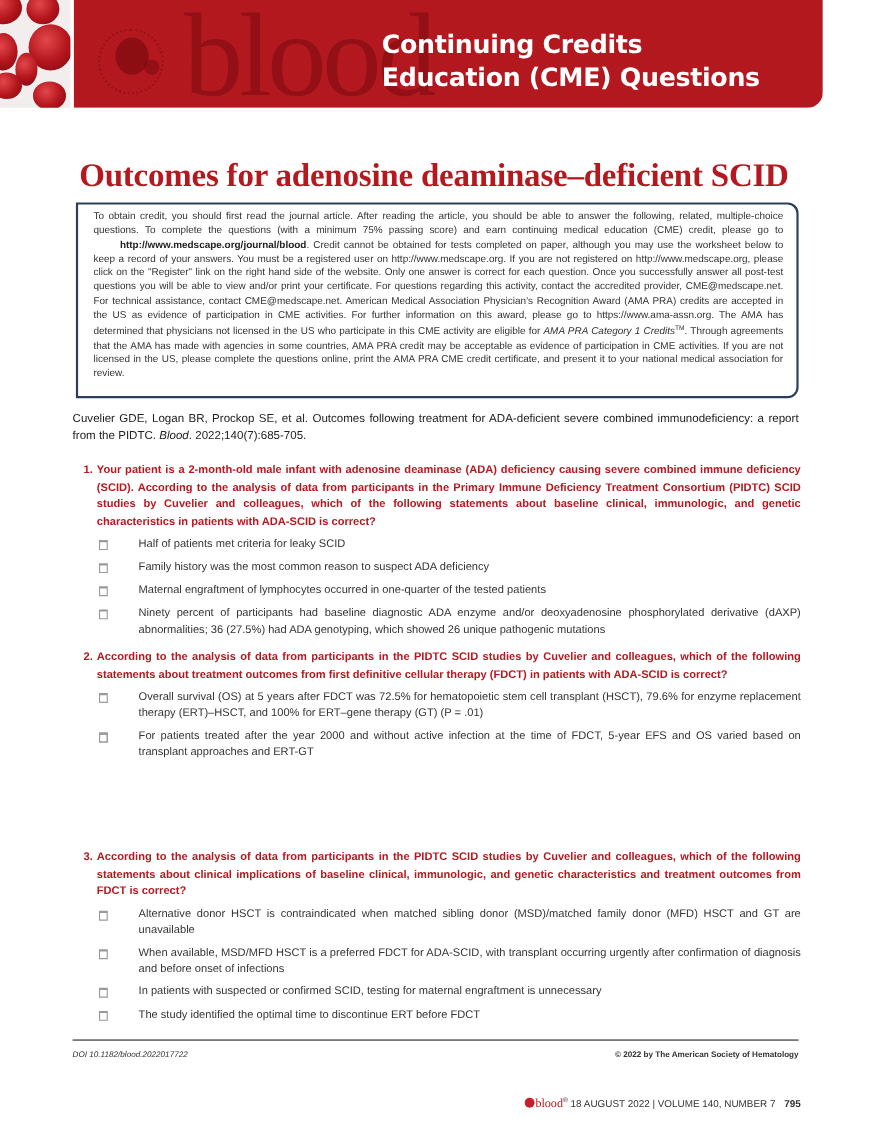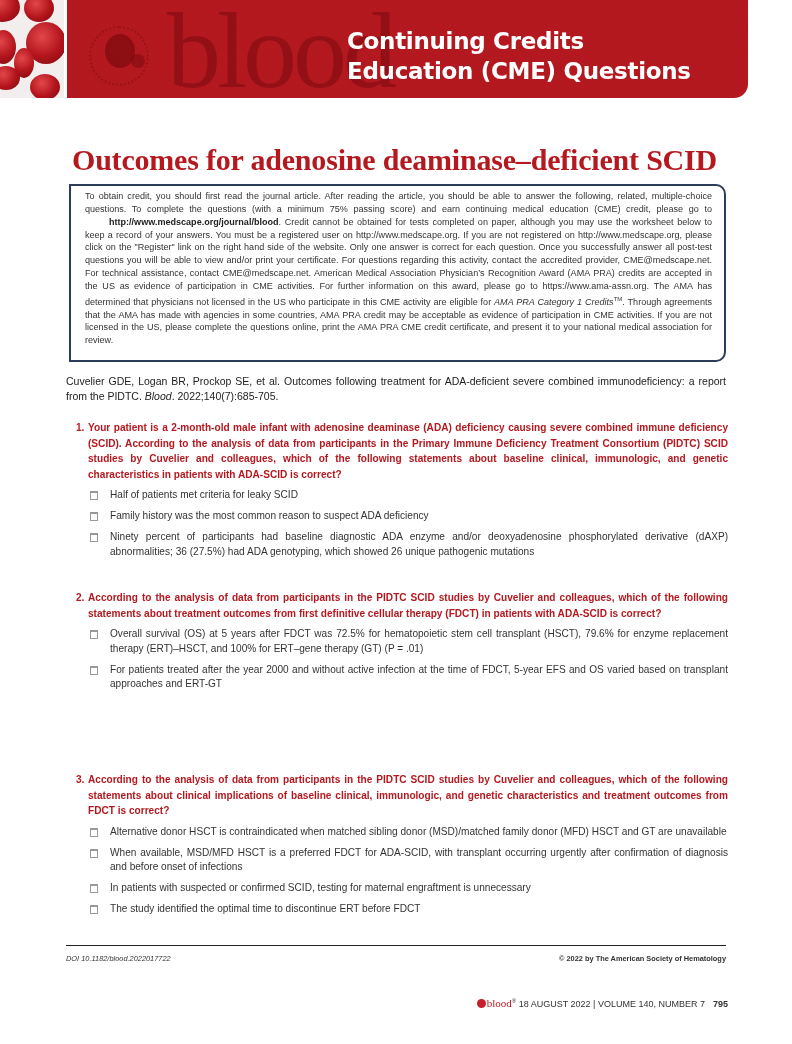--- a/index.html
+++ b/index.html
@@ -29,21 +29,21 @@
 
   
   .citation { position: absolute; left: 66px; top: 374px; width: 660px; font-size: 10.5px; line-height: 15px; color: #222; text-align: justify; }
   .citation .it { font-style: italic; }
 
   
   .q { position: absolute; left: 66px; width: 662px; }
   .q-stem { color: #b5191f; font-weight: bold; font-size: 10.1px; line-height: 15.6px; text-align: justify; padding-left: 22px; text-indent: -22px; }
   .q-num { display: inline-block; width: 22px; text-indent: 10px; }
   .opts { list-style: none; margin-top: 6px; padding-left: 24px; }
-  .opt { position: relative; padding-left: 20px; font-size: 10.1px; line-height: 14.4px; color: #333; text-align: justify; margin-bottom: 6.5px; }
+  .opt { position: relative; padding-left: 36px; font-size: 10.1px; line-height: 14.4px; color: #333; text-align: justify; margin-bottom: 6.5px; }
   .cb { position: absolute; left: 0; top: 3px; width: 8px; height: 9px; border: 1px solid #999; border-top-width: 2px; }
 
   
   .foot-rule { position: absolute; left: 66px; top: 945px; width: 660px; height: 1px; background: #222; }
   .doi { position: absolute; left: 66px; top: 954px; font-size: 7.4px; color: #333; font-style: italic; }
   .copyright { position: absolute; right: 66px; top: 954px; font-size: 7.4px; color: #333; font-weight: bold; }
   .page-foot { position: absolute; right: 64px; top: 997px; font-size: 9px; color: #333; white-space: nowrap; }
   .mini-logo { display: inline-block; width: 9px; height: 9px; border-radius: 50%; background: #c8202a; vertical-align: -1px; margin-right: 1px; }
   .mini-word { font-family: "Liberation Serif", serif; color: #b5191f; font-size: 11px; }
   .page-num { font-weight: bold; margin-left: 8px; }
@@ -80,21 +80,21 @@
   <p class="instr-text"><span>To obtain credit, you should first read the journal article. After reading the article, you should be able to answer the following, related, multiple-choice questions. To complete the questions (with a minimum 75% passing score) and earn continuing medical education (CME) credit, please go to </span><span class="strong">http://www.medscape.org/journal/blood</span><span>. Credit cannot be obtained for tests completed on paper, although you may use the worksheet below to keep a record of your answers. You must be a registered user on http://www.medscape.org. If you are not registered on http://www.medscape.org, please click on the "Register" link on the right hand side of the website. Only one answer is correct for each question. Once you successfully answer all post-test questions you will be able to view and/or print your certificate. For questions regarding this activity, contact the accredited provider, CME@medscape.net. For technical assistance, contact CME@medscape.net. American Medical Association Physician’s Recognition Award (AMA PRA) credits are accepted in the US as evidence of participation in CME activities. For further information on this award, please go to https://www.ama-assn.org. The AMA has determined that physicians not licensed in the US who participate in this CME activity are eligible for </span><span class="it">AMA PRA Category 1 Credits</span><sup style="font-size:6px">TM</sup><span>. Through agreements that the AMA has made with agencies in some countries, AMA PRA credit may be acceptable as evidence of participation in CME activities. If you are not licensed in the US, please complete the questions online, print the AMA PRA CME credit certificate, and present it to your national medical association for review.</span></p>
 </div>
 
 <p class="citation"><span>Cuvelier GDE, Logan BR, Prockop SE, et al. Outcomes following treatment for ADA-deficient severe combined immunodeficiency: a report from the PIDTC. </span><span class="it">Blood</span><span>. 2022;140(7):685-705.</span></p>
 
 <div class="q" style="top:420px;">
   <p class="q-stem"><span class="q-num">1.</span><span>Your patient is a 2-month-old male infant with adenosine deaminase (ADA) deficiency causing severe combined immune deficiency (SCID). According to the analysis of data from participants in the Primary Immune Deficiency Treatment Consortium (PIDTC) SCID studies by Cuvelier and colleagues, which of the following statements about baseline clinical, immunologic, and genetic characteristics in patients with ADA-SCID is correct?</span></p>
   <ul class="opts">
     <li class="opt"><span class="cb"></span><span>Half of patients met criteria for leaky SCID</span></li>
     <li class="opt"><span class="cb"></span><span>Family history was the most common reason to suspect ADA deficiency</span></li>
-    <li class="opt"><span class="cb"></span></li>
+    <li class="opt"><span class="cb"></span><span>Maternal engraftment of lymphocytes occurred in one-quarter of the tested patients</span></li>
     <li class="opt"><span class="cb"></span><span>Ninety percent of participants had baseline diagnostic ADA enzyme and/or deoxyadenosine phosphorylated derivative (dAXP) abnormalities; 36 (27.5%) had ADA genotyping, which showed 26 unique pathogenic mutations</span></li>
   </ul>
 </div>
 
 <div class="q" style="top:590px;">
   <p class="q-stem"><span class="q-num">2.</span><span>According to the analysis of data from participants in the PIDTC SCID studies by Cuvelier and colleagues, which of the following statements about treatment outcomes from first definitive cellular therapy (FDCT) in patients with ADA-SCID is correct?</span></p>
   <ul class="opts">
     <li class="opt"><span class="cb"></span><span>Overall survival (OS) at 5 years after FDCT was 72.5% for hematopoietic stem cell transplant (HSCT), 79.6% for enzyme replacement therapy (ERT)–HSCT, and 100% for ERT–gene therapy (GT) (P = .01)</span></li>
     <li class="opt"><span class="cb"></span></li>
     <li class="opt"><span class="cb"></span><span>For patients treated after the year 2000 and without active infection at the time of FDCT, 5-year EFS and OS varied based on transplant approaches and ERT-GT</span></li>

